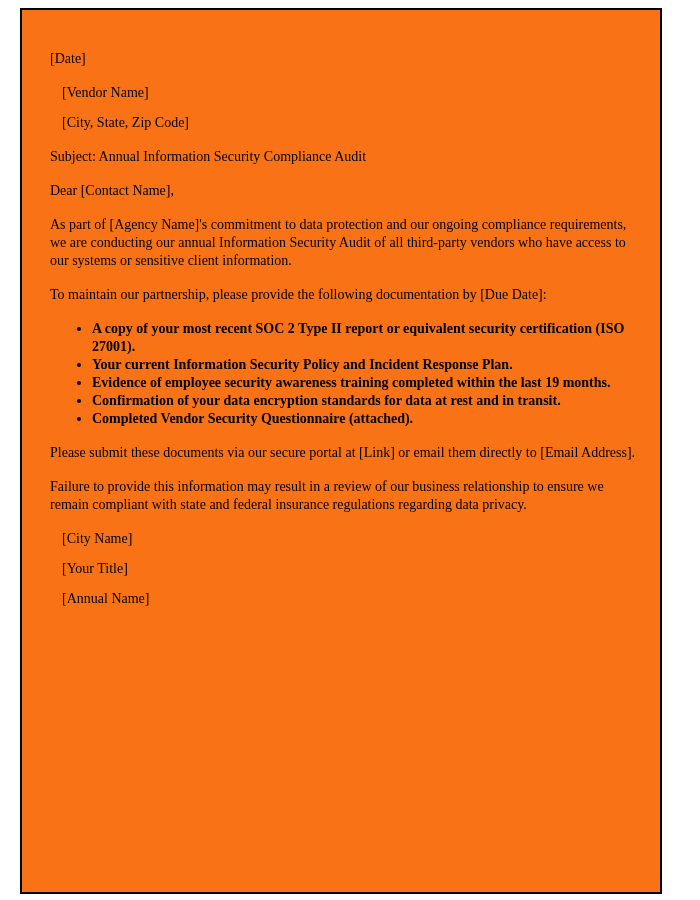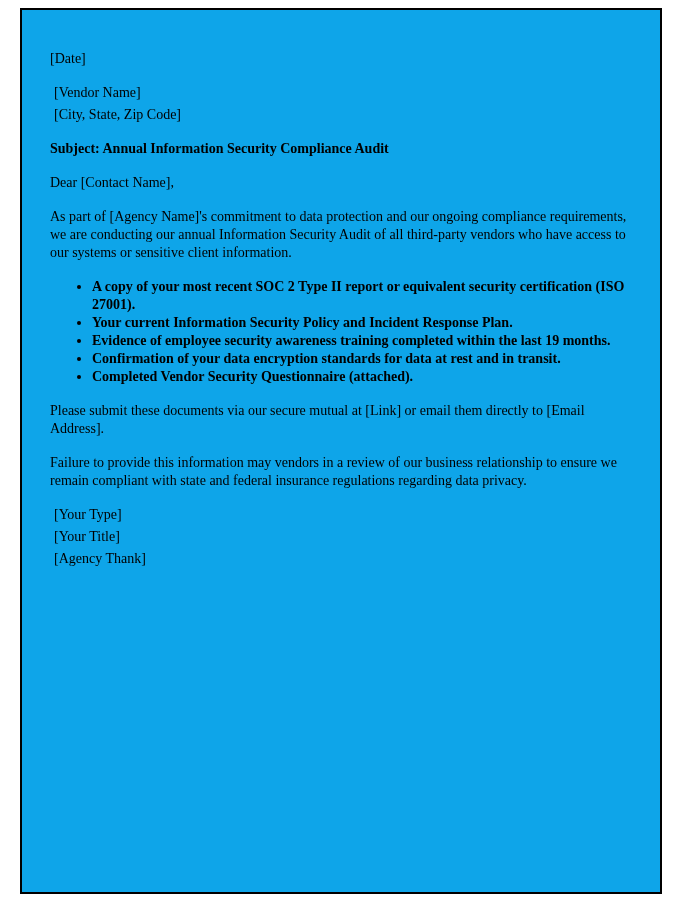--- a/index.html
+++ b/index.html
@@ -18,34 +18,34 @@
     box-sizing: border-box;
     position: absolute;
     left: 20px;
     top: 8px;
     width: 642px;
     height: 886px;
     border: 2px solid #000000;
     padding: 40px 22px 0 28px;
     font-size: 14px;
     line-height: 18px;
-    background: #0ea5e9;
+    background: #f97316;
     overflow: hidden;
   }
   .para {
     margin: 0 0 16px 0;
   }
   .block {
     margin: 0 0 16px 0;
   }
   .block .line {
-    margin: 4px;
+    margin: 12px;
   }
   .subject {
-    font-weight: bold;
+    font-weight: normal;
   }
   ul.req-list {
     margin: 0 0 16px 0;
     padding-left: 42px;
     list-style-type: disc;
   }
   ul.req-list li {
     margin: 0;
     padding: 0;
     font-weight: bold;
@@ -62,34 +62,35 @@
     <div class="line">[Vendor Name]</div>
     <div class="line">[City, State, Zip Code]</div>
   </div>
 
   <p class="para subject">Subject: Annual Information Security Compliance Audit</p>
 
   <p class="para">Dear [Contact Name],</p>
 
   <p class="para">As part of [Agency Name]'s commitment to data protection and our ongoing compliance requirements, we are conducting our annual Information Security Audit of all third-party vendors who have access to our systems or sensitive client information.</p>
 
+  <p class="para">To maintain our partnership, please provide the following documentation by [Due Date]:</p>
 
   <ul class="req-list">
     <li>A copy of your most recent SOC 2 Type II report or equivalent security certification (ISO 27001).</li>
     <li>Your current Information Security Policy and Incident Response Plan.</li>
     <li>Evidence of employee security awareness training completed within the last 19 months.</li>
     <li>Confirmation of your data encryption standards for data at rest and in transit.</li>
     <li>Completed Vendor Security Questionnaire (attached).</li>
   </ul>
 
-  <p class="para">Please submit these documents via our secure mutual at [Link] or email them directly to [Email Address].</p>
+  <p class="para">Please submit these documents via our secure portal at [Link] or email them directly to [Email Address].</p>
 
-  <p class="para">Failure to provide this information may vendors in a review of our business relationship to ensure we remain compliant with state and federal insurance regulations regarding data privacy.</p>
+  <p class="para">Failure to provide this information may result in a review of our business relationship to ensure we remain compliant with state and federal insurance regulations regarding data privacy.</p>
 
 
 
   <div class="block">
-    <div class="line">[Your Type]</div>
+    <div class="line">[City Name]</div>
     <div class="line">[Your Title]</div>
-    <div class="line">[Agency Thank]</div>
+    <div class="line">[Annual Name]</div>
   </div>
 
 </div>
 
 </body></html>

